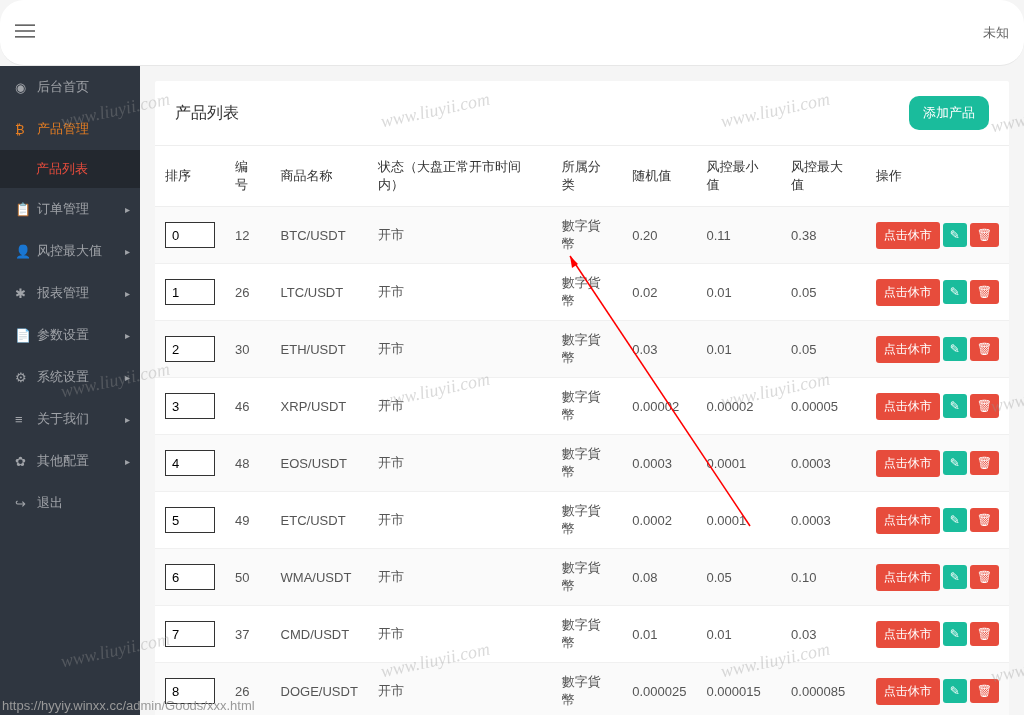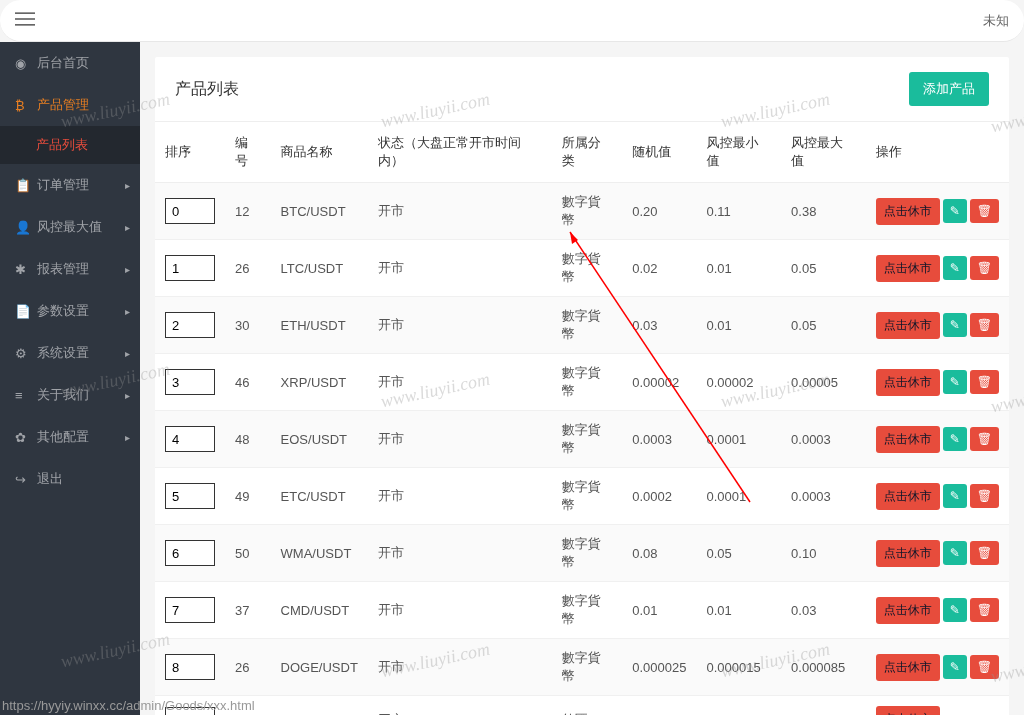--- a/index.html
+++ b/index.html
@@ -1,46 +1,46 @@
 <!DOCTYPE html>
 <html><head>
   <meta charset="utf-8">
   <style>
     * { margin: 0; padding: 0; box-sizing: border-box; }
     body { font-family: -apple-system, "Microsoft YaHei", sans-serif; font-size: 13px; color: #333; background: #f5f5f5; overflow-x: hidden; }
     
-    .topbar { height: 42px; background: #fff; border-bottom: 1px solid #e7e7e7; display: flex; align-items: center; padding: 0 15px; justify-content: space-between; border-radius: 24px; }
+    .topbar { height: 66px; background: #fff; border-bottom: 1px solid #e7e7e7; display: flex; align-items: center; padding: 0 15px; justify-content: space-between; border-radius: 24px; }
     .menu-toggle { cursor: pointer; color: #666; }
     .menu-toggle svg { width: 20px; height: 20px; }
     .topbar-right { color: #666; font-size: 13px; }
     
     .layout { display: flex; min-height: calc(100vh - 50px); }
     
     .sidebar { width: 140px; background: #2f3640; color: #a0a3a8; flex-shrink: 0; }
     .sidebar-item { display: flex; align-items: center; padding: 12px 15px; cursor: pointer; font-size: 13px; position: relative; }
     .sidebar-item .icon { width: 14px; margin-right: 8px; display: inline-flex; align-items: center; }
     .sidebar-item .chevron { position: absolute; right: 10px; font-size: 10px; }
     .sidebar-item.orange { color: #e67e22; }
     .sidebar-sub { background: #23282f; }
     .sidebar-sub .sub-item { padding: 10px 15px 10px 36px; cursor: pointer; font-size: 13px; }
     .sidebar-sub .sub-item.active { color: #e74c3c; }
     
     .content { flex: 1; padding: 15px; min-width: 0; }
     .panel { background: #fff; border-radius: 2px; }
     .panel-header { padding: 15px 20px; display: flex; justify-content: space-between; align-items: center; border-bottom: 1px solid #eee; }
     .panel-title { font-size: 16px; color: #333; }
-    .btn-add { background: #1abc9c; color: #fff; border: none; padding: 8px 14px; border-radius: 3px; cursor: pointer; font-size: 13px; }
+    .btn-add { background: #1abc9c; color: #fff; border: none; padding: 8px 14px; border-radius: 10px; cursor: pointer; font-size: 13px; }
     
     .table { width: 100%; border-collapse: collapse; }
     .table th { text-align: left; padding: 12px 10px; font-weight: 500; color: #333; font-size: 13px; border-bottom: 1px solid #eee; background: #fff; }
     .table td { padding: 10px; border-bottom: 1px solid #f0f0f0; color: #555; font-size: 13px; }
     .table tbody tr:nth-child(odd) { background: #fafafa; }
     .sort-input { width: 50px; height: 26px; border: 1px solid #333; text-align: left; padding: 0 6px; font-size: 13px; }
     
-    .btn-pause { background: #e74c3c; color: #0f172a; border: none; padding: 5px 8px; border-radius: 3px; cursor: pointer; font-size: 12px; margin-right: 3px; }
+    .btn-pause { background: #e74c3c; color: #ffffff; border: none; padding: 5px 8px; border-radius: 3px; cursor: pointer; font-size: 12px; margin-right: 3px; }
     .btn-edit { background: #1abc9c; color: #fff; border: none; padding: 5px 7px; border-radius: 3px; cursor: pointer; font-size: 12px; margin-right: 3px; }
     .btn-del { background: #e74c3c; color: #fff; border: none; padding: 5px 7px; border-radius: 3px; cursor: pointer; font-size: 12px; }
     .actions { white-space: nowrap; }
     
     .watermark { position: absolute; color: rgba(150,150,150,0.35); font-size: 18px; font-style: italic; transform: rotate(-12deg); pointer-events: none; font-family: Georgia, serif; }
     .arrow-overlay { position: absolute; top: 150px; left: 380px; pointer-events: none; }
     .arrow-overlay line { stroke: #ff0000; stroke-width: 1.5; }
     .arrow-overlay polygon { fill: #ff0000; }
     .status-link { color: #999; font-size: 13px; position: fixed; bottom: 2px; left: 2px; }
   </style>

